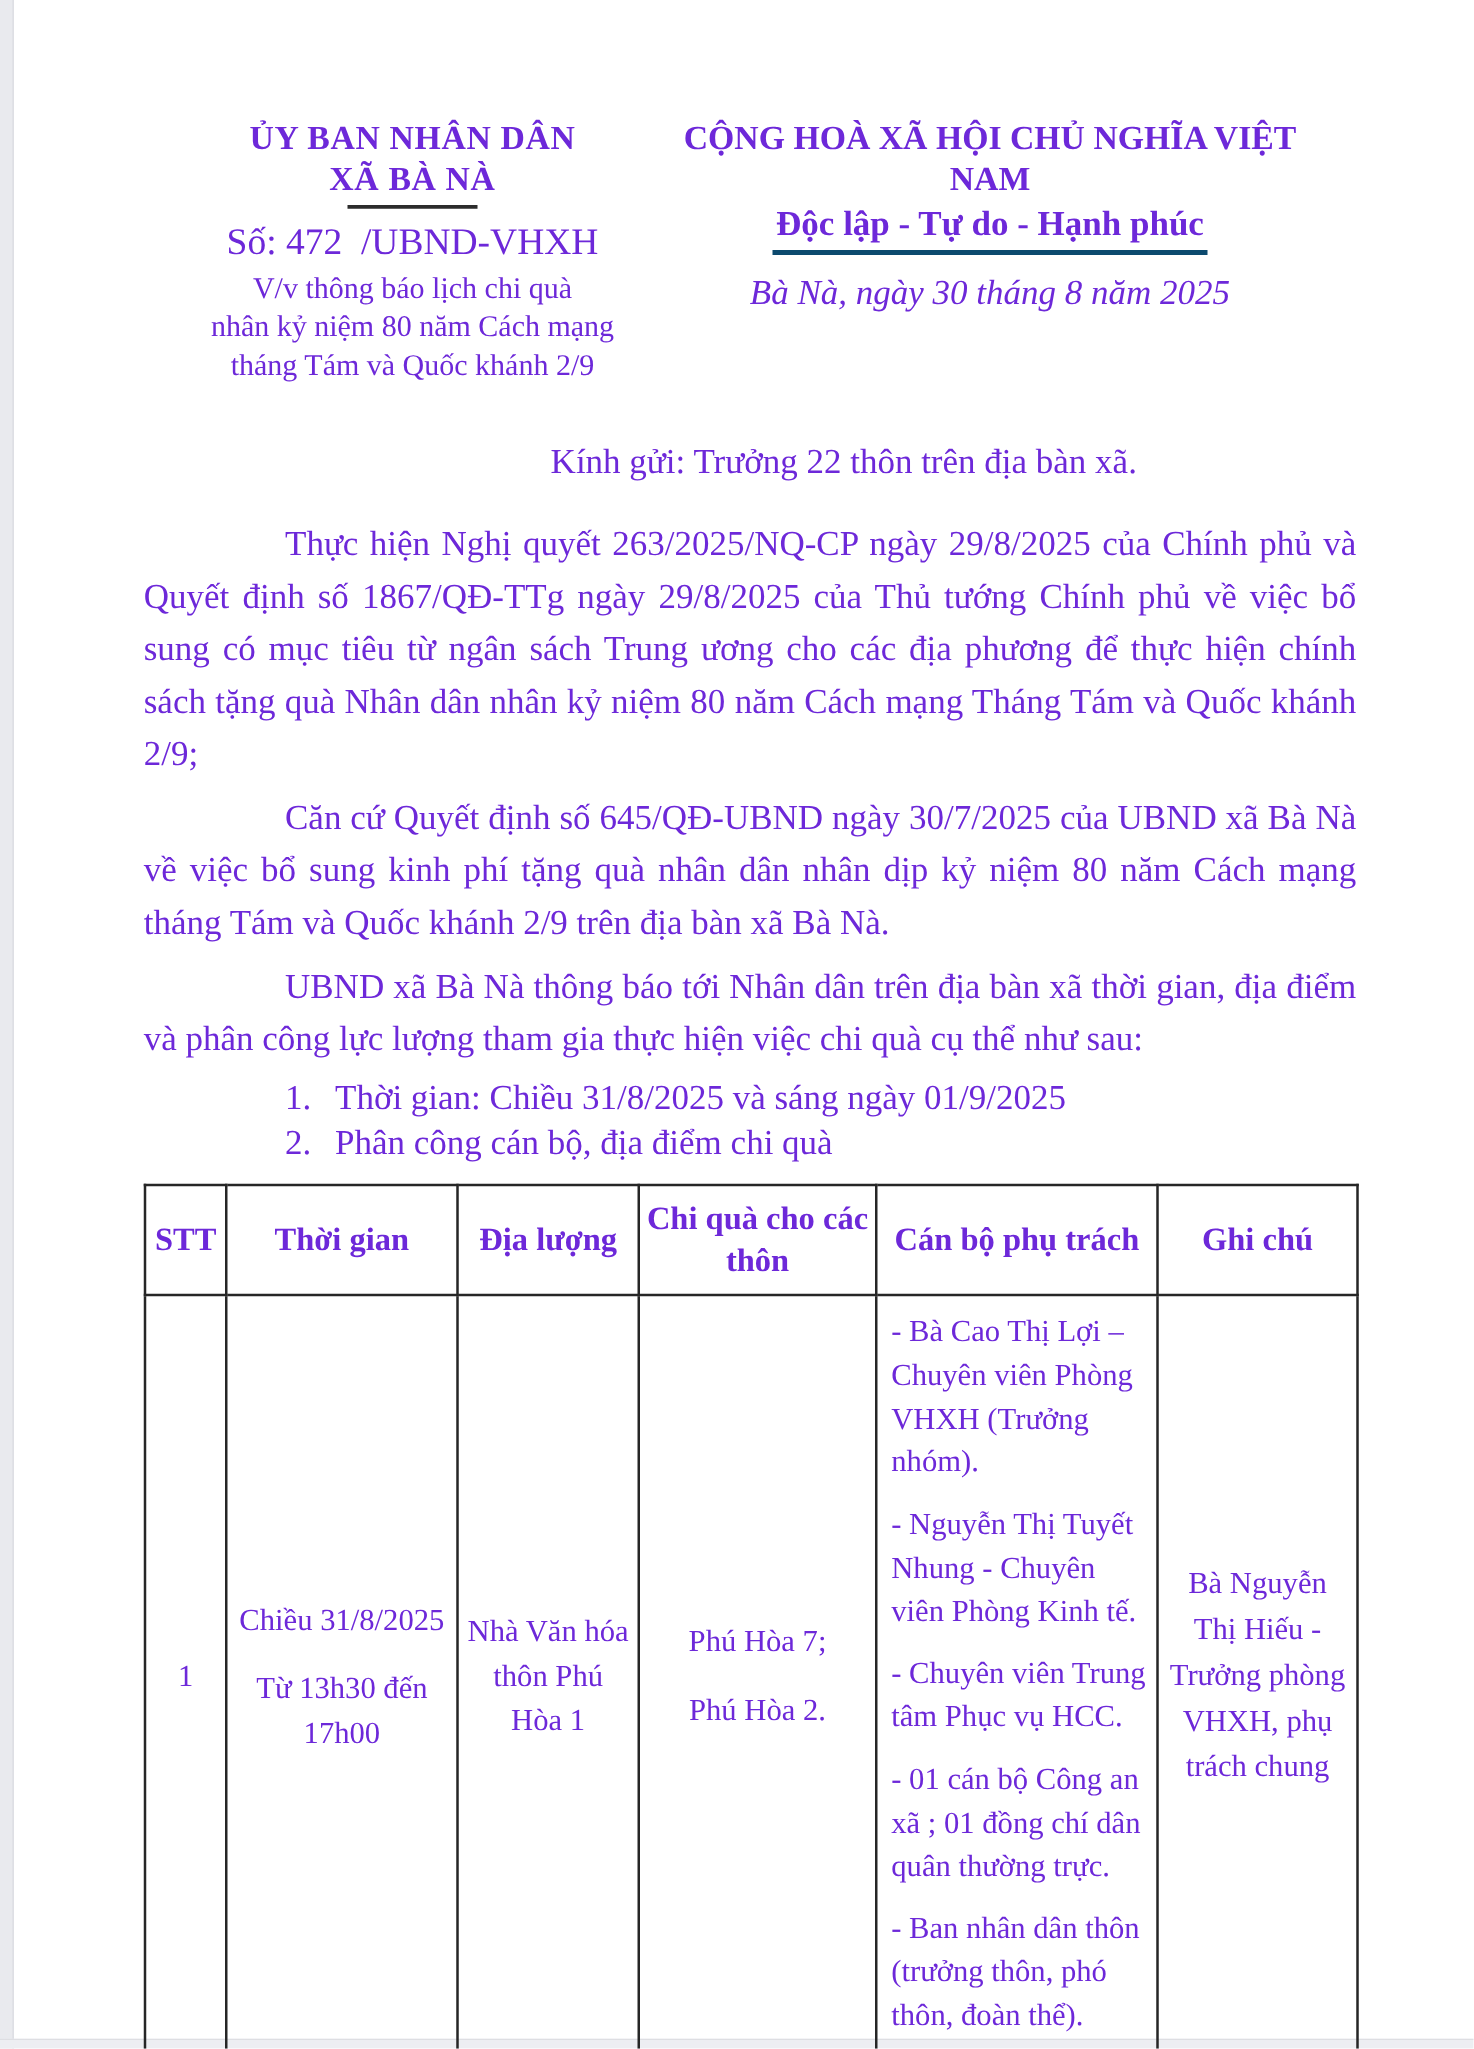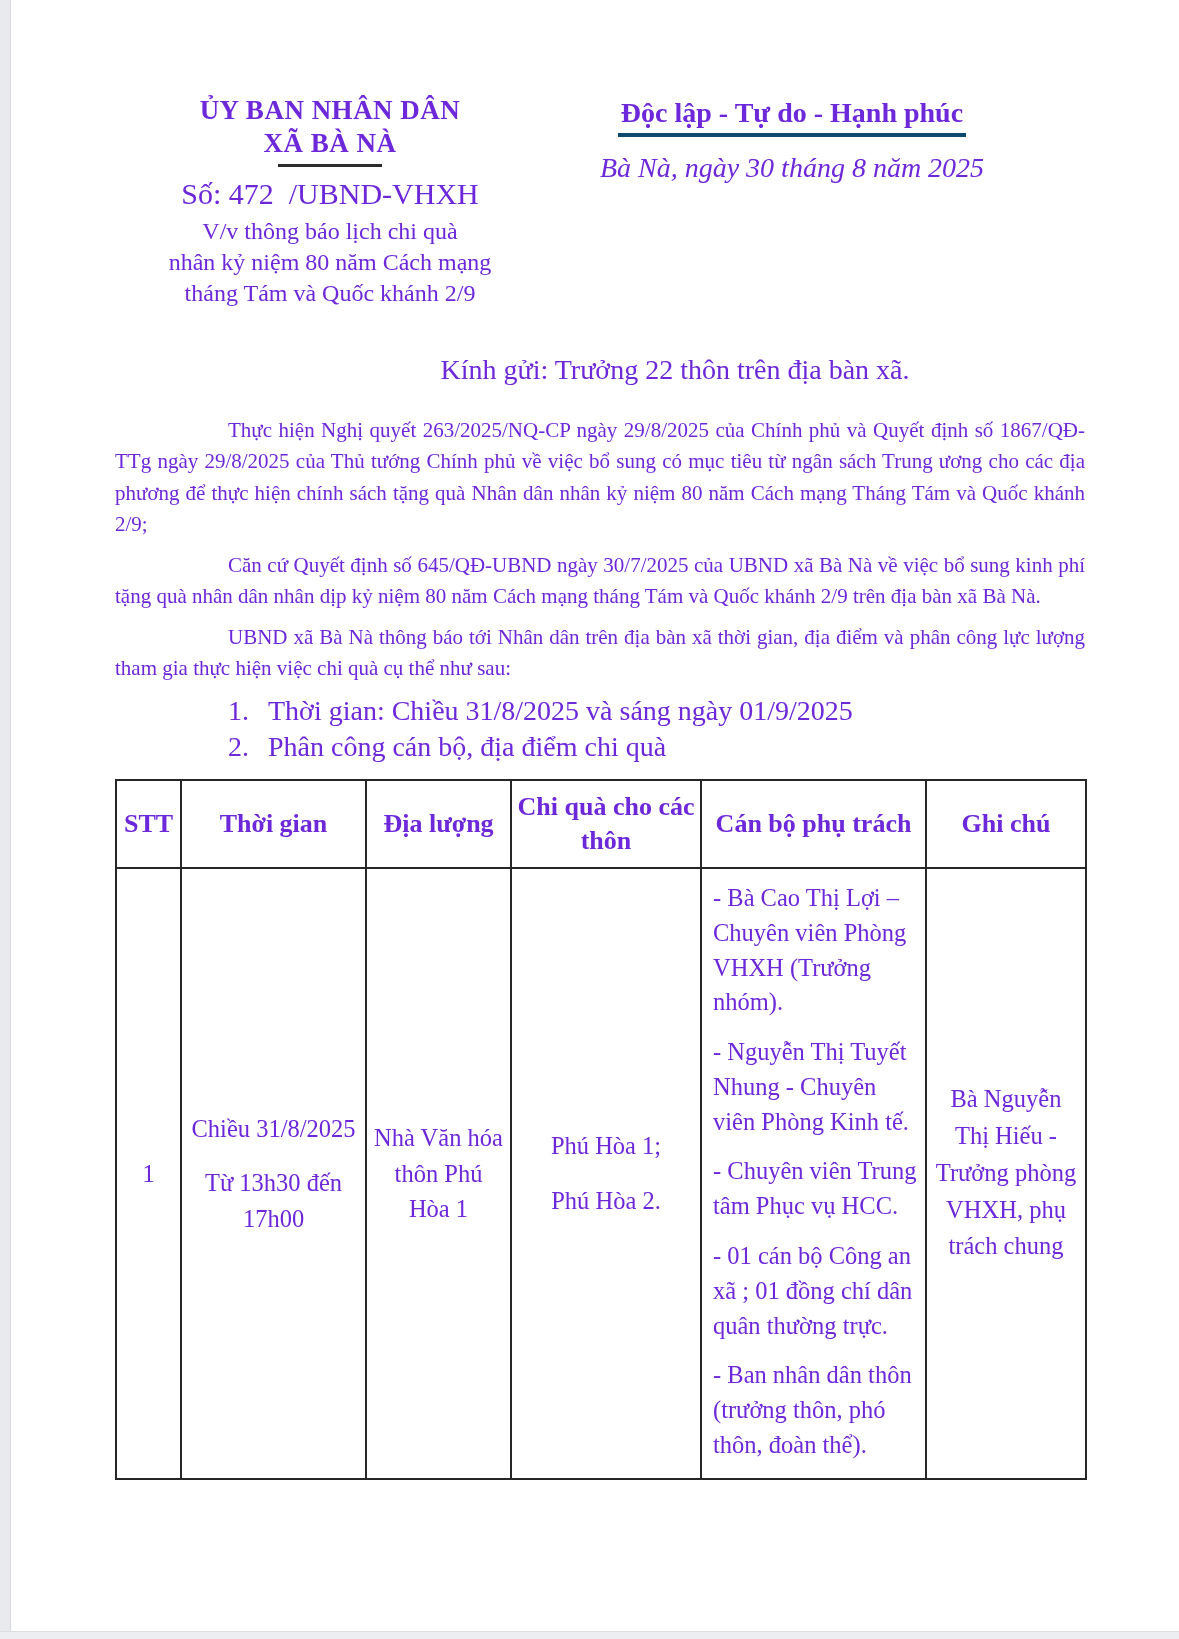--- a/index.html
+++ b/index.html
@@ -53,21 +53,21 @@
   
   .recipient {
     margin-top: 44px;
     padding-left: 150px;
     text-align: center;
     font-size: 28px;
   }
 
   .para {
     margin: 9px 0 0;
-    font-size: 21px;
+    font-size: 28px;
     line-height: 1.5;
     text-align: justify;
     text-indent: 113px;
   }
   .para:first-of-type { margin-top: 29px; }
 
   .list { margin-top: 8px; padding-left: 113px; }
   .list-item { display: flex; font-size: 28px; line-height: 1.32; }
   .list-num { width: 40px; flex: 0 0 auto; }
 
@@ -123,20 +123,21 @@
         <div class="org-line">XÃ BÀ NÀ</div>
         <div class="org-underline"></div>
         <div class="doc-number">Số: 472  /UBND-VHXH</div>
         <div class="subject">
           <div class="subject-line">V/v thông báo lịch chi quà</div>
           <div class="subject-line">nhân kỷ niệm 80 năm Cách mạng</div>
           <div class="subject-line">tháng Tám và Quốc khánh 2/9</div>
         </div>
       </div>
       <div class="header-right">
+        <div class="nat-line1">CỘNG HOÀ XÃ HỘI CHỦ NGHĨA VIỆT NAM</div>
         <div class="nat-line2">
           <span>Độc lập - Tự do - Hạnh phúc</span>
         </div>
         <div class="date-line">Bà Nà, ngày 30 tháng 8 năm 2025</div>
       </div>
     </div>
 
     <div class="recipient">Kính gửi: Trưởng 22 thôn trên địa bàn xã.</div>
 
     <p class="para">Thực hiện Nghị quyết 263/2025/NQ-CP ngày 29/8/2025 của Chính phủ và Quyết định số 1867/QĐ-TTg ngày 29/8/2025 của Thủ tướng Chính phủ về việc bổ sung có mục tiêu từ ngân sách Trung ương cho các địa phương để thực hiện chính sách tặng quà Nhân dân nhân kỷ niệm 80 năm Cách mạng Tháng Tám và Quốc khánh 2/9;</p>
@@ -175,21 +176,21 @@
       </thead>
       <tbody>
         <tr>
           <td>1</td>
           <td class="cell-thoigian">
             <p>Chiều 31/8/2025</p>
             <p>Từ 13h30 đến 17h00</p>
           </td>
           <td>Nhà Văn hóa thôn Phú Hòa 1</td>
           <td class="cell-chiqua">
-            <p>Phú Hòa 1;</p>
+            <p>Phú Hòa 7;</p>
             <p>Phú Hòa 2.</p>
           </td>
           <td class="cell-canbo">
             <p>- Bà Cao Thị Lợi – Chuyên viên Phòng VHXH (Trưởng nhóm).</p>
             <p>- Nguyễn Thị Tuyết Nhung - Chuyên viên Phòng Kinh tế.</p>
             <p>- Chuyên viên Trung tâm Phục vụ HCC.</p>
             <p>- 01 cán bộ Công an xã ; 01 đồng chí dân quân thường trực.</p>
             <p>- Ban nhân dân thôn (trưởng thôn, phó thôn, đoàn thể).</p>
           </td>
           <td class="cell-ghichu">

